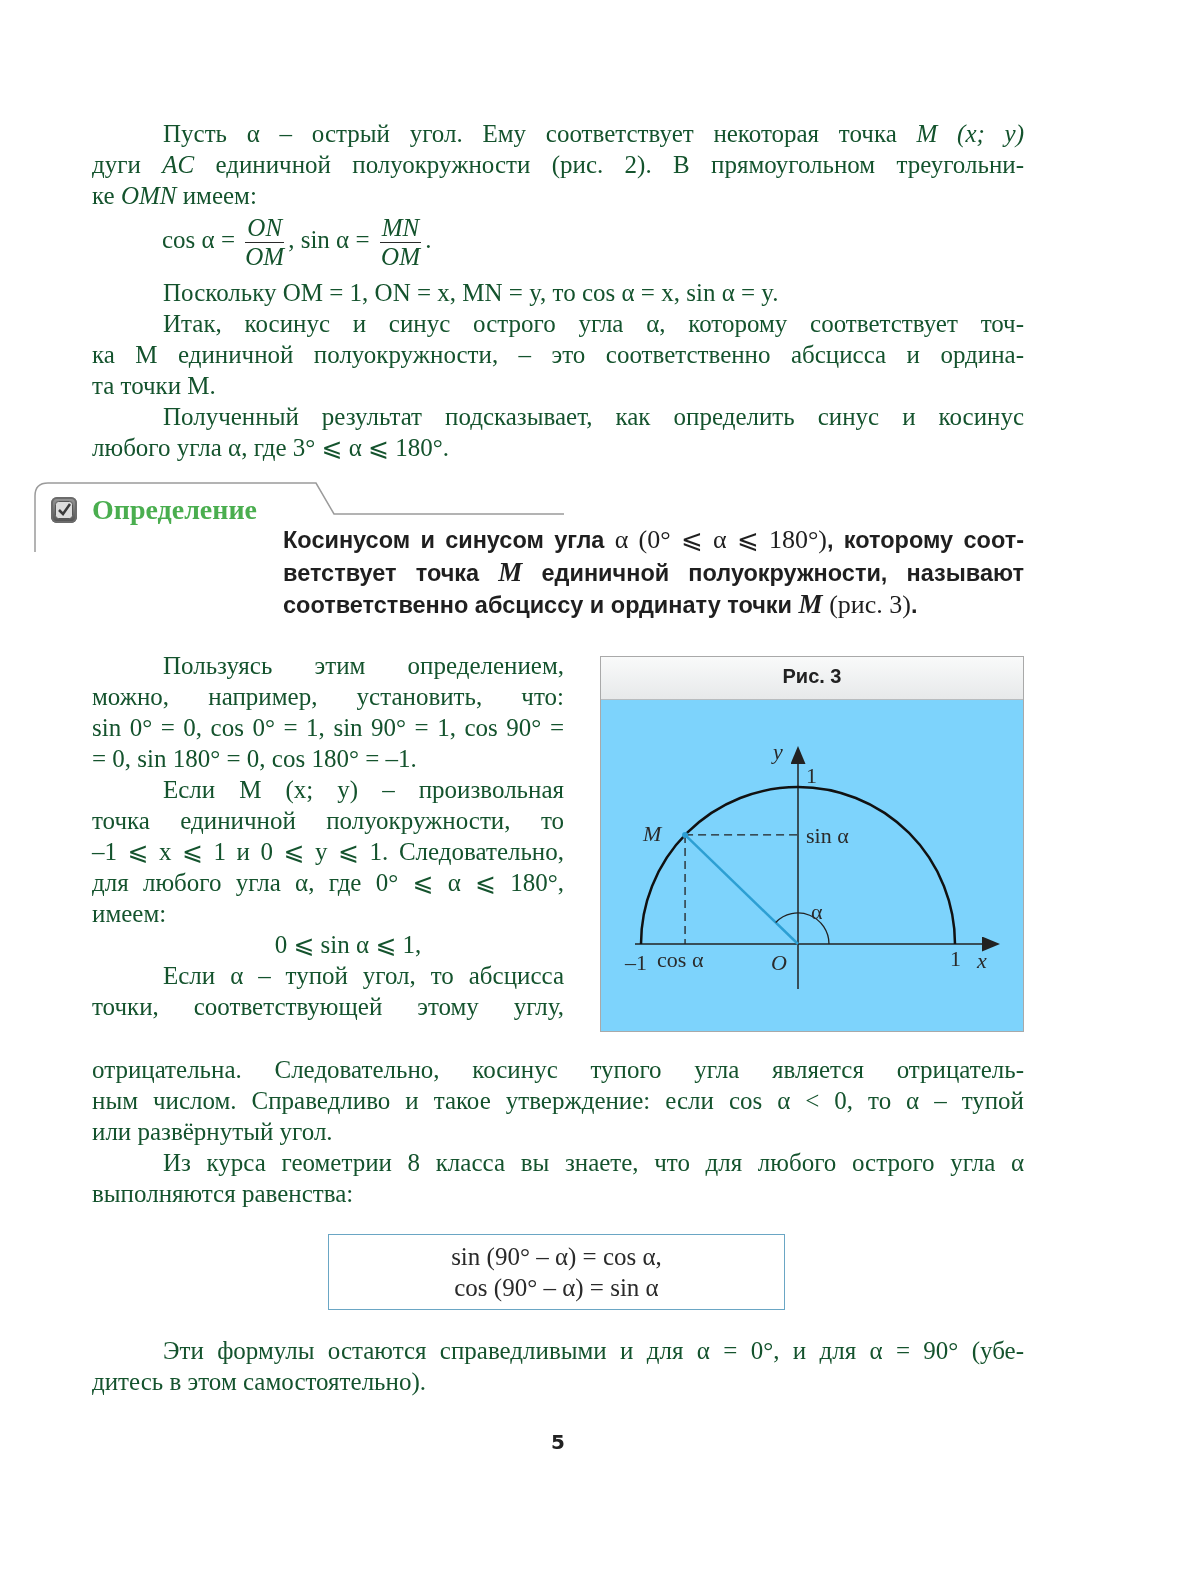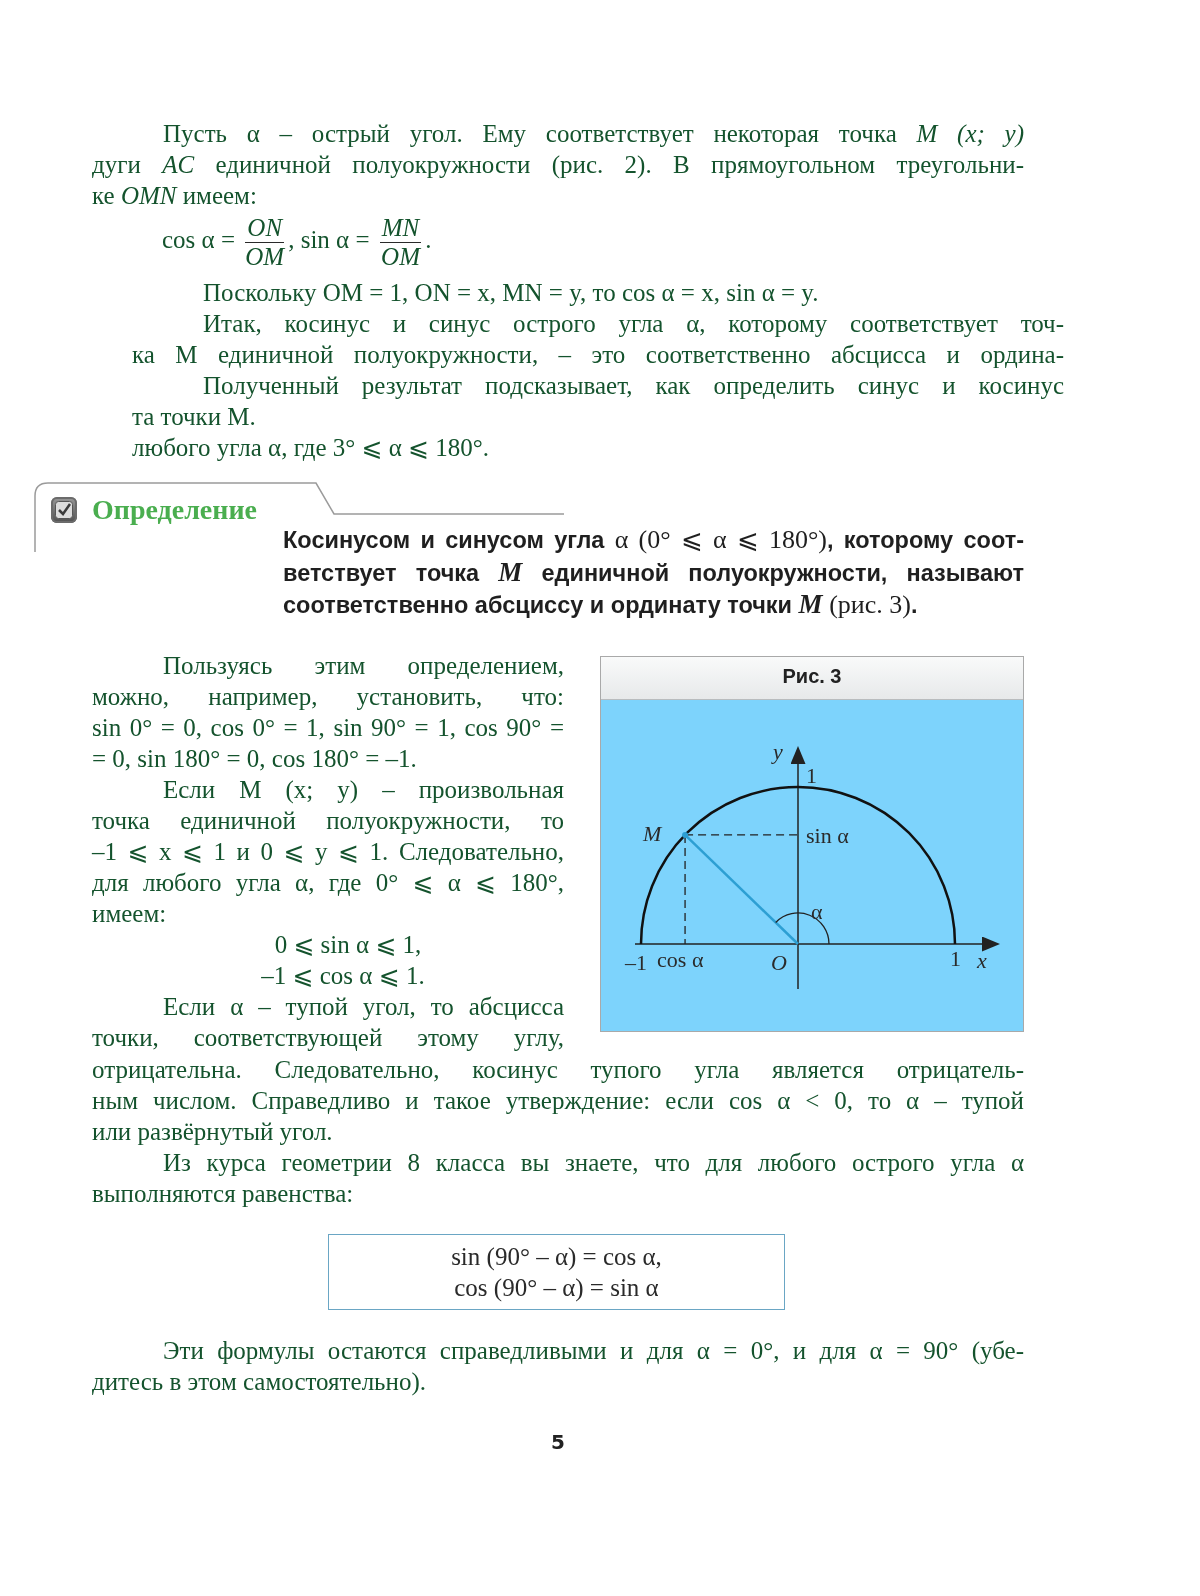--- a/index.html
+++ b/index.html
@@ -56,26 +56,26 @@
   <span class="line"><span>ке</span> <i>OMN</i> <span>имеем:</span></span>
 </div>
 
 <div class="txt" style="top:214px; text-align:left; padding-left:70px; width:auto;">
   <span>cos α =</span>
   <span class="frac"><i class="num">ON</i><i class="den">OM</i></span><span>,</span>
   <span>sin α =</span>
   <span class="frac"><i class="num">MN</i><i class="den">OM</i></span><span>.</span>
 </div>
 
-<div class="txt" style="top:277px;margin-left:40px;">
+<div class="txt" style="top:277px;">
   <span class="line ind">Поскольку OM = 1, ON = x, MN = y, то cos α = x, sin α = y.</span>
   <span class="line just ind">Итак, косинус и синус острого угла α, которому соответствует точ-</span>
   <span class="line just">ка M единичной полуокружности, – это соответственно абсцисса и ордина-</span>
+  <span class="line">та точки M.</span>
   <span class="line just ind">Полученный результат подсказывает, как определить синус и косинус</span>
-  <span class="line">та точки M.</span>
   <span class="line">любого угла α, где 3° ⩽ α ⩽ 180°.</span>
 </div>
 
 <svg class="def-tab" width="540" height="70" viewBox="0 0 540 70">
   <path d="M1 70 L1 14 Q1 1 14 1 L282 1 L300 32 L530 32" fill="none" stroke="#9b9b9b" stroke-width="1.5"></path>
 </svg>
 <div class="def-icon">
   <svg width="18" height="18" viewBox="0 0 18 18">
       <rect x="0.5" y="0.5" width="17" height="17" rx="3" fill="#dcdcdc" stroke="#555"></rect>
       <path d="M4 9 L8 13 L15 3" fill="none" stroke="#3a3a3a" stroke-width="2.5"></path>
@@ -92,21 +92,20 @@
   <span class="line just ind">Пользуясь этим определением,</span>
   <span class="line just">можно, например, установить, что:</span>
   <span class="line just">sin 0° = 0, cos 0° = 1, sin 90° = 1, cos 90° =</span>
   <span class="line">= 0, sin 180° = 0, cos 180° = –1.</span>
   <span class="line just ind">Если M (x; y) – произвольная</span>
   <span class="line just">точка единичной полуокружности, то</span>
   <span class="line just">–1 ⩽ x ⩽ 1 и 0 ⩽ y ⩽ 1. Следовательно,</span>
   <span class="line just">для любого угла α, где 0° ⩽ α ⩽ 180°,</span>
   <span class="line">имеем:</span>
   <span class="line" style="text-align:center; padding-left:40px;">0 ⩽ sin α ⩽ 1,</span>
-  <span class="line" style="text-align:center; padding-left:30px;">–1 ⩽ cos α ⩽ 1.</span>
   <span class="line just ind">Если α – тупой угол, то абсцисса</span>
   <span class="line just">точки, соответствующей этому углу,</span>
 </div>
 
 <div class="fig">
   <div class="fig-head">
     <div class="fig-title">Рис. 3</div>
   </div>
   <svg id="figsvg" width="422" height="374" viewBox="0 0 422 374">
     <defs>

